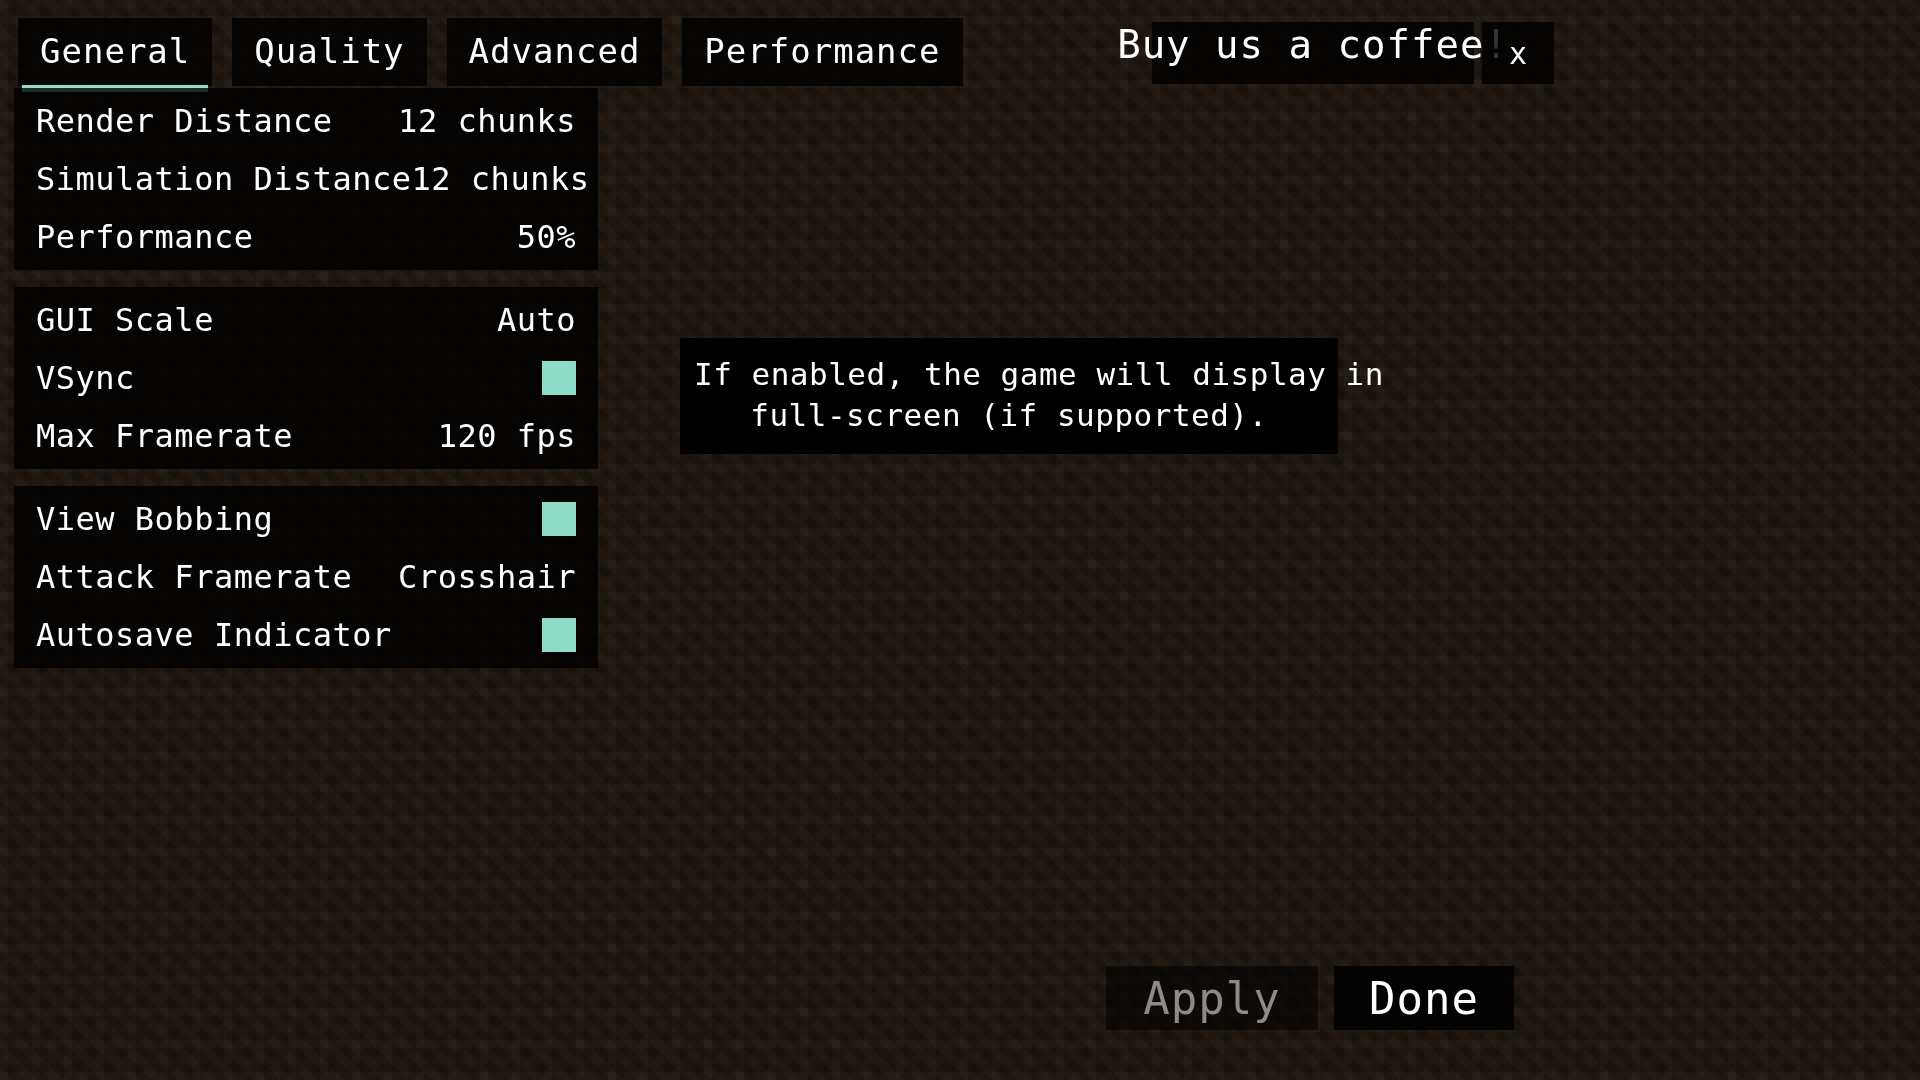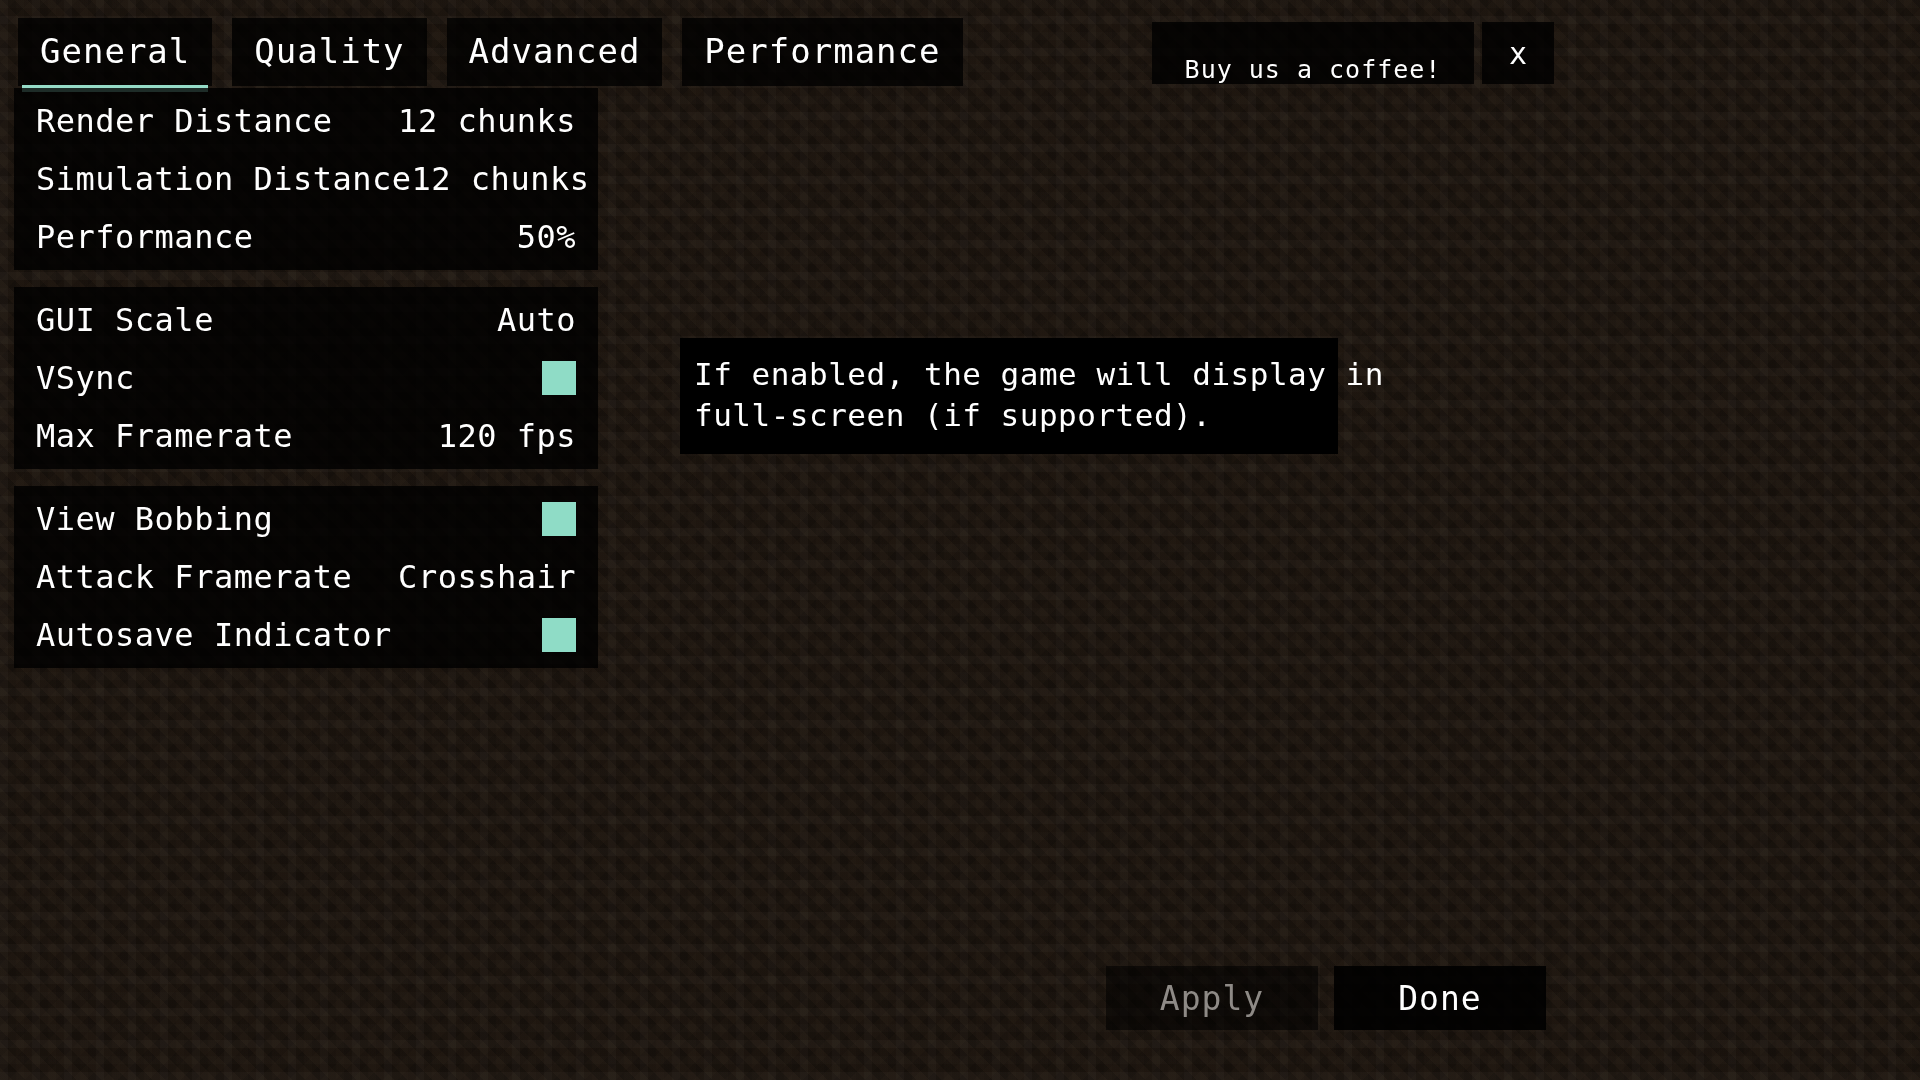--- a/index.html
+++ b/index.html
@@ -77,23 +77,23 @@
 
   
   .coffee-btn {
     position: absolute;
     top: 22px;
     left: 1152px;
     width: 322px;
     height: 62px;
     background: rgba(0,0,0,0.80);
     color: #ffffff;
-    font-size: 25px;
-    display: flex;
-    align-items: flex-end;
+    font-size: 39px;
+    display: flex;
+    align-items: flex-start;
     justify-content: center;
     letter-spacing: 1px;
     white-space: nowrap;
   }
   .close-btn {
     position: absolute;
     top: 22px;
     left: 1482px;
     width: 72px;
     height: 62px;
@@ -170,47 +170,48 @@
     background: #000000;
     padding: 16px 14px 18px 14px;
     box-sizing: border-box;
   }
   .tooltip-line {
     color: #ffffff;
     font-size: 31px;
     line-height: 41px;
     letter-spacing: 0.5px;
     white-space: nowrap;
+    text-align: center;
   }
 
   
   .footer {
     position: absolute;
     left: 1106px;
     top: 966px;
     display: flex;
     gap: 16px;
   }
   .btn {
     height: 64px;
     display: flex;
     align-items: center;
     justify-content: center;
-    font-size: 33px;
+    font-size: 44px;
     letter-spacing: 1px;
     background: rgba(0,0,0,0.72);
     color: #ffffff;
   }
   .btn.apply {
     width: 212px;
     background: rgba(0,0,0,0.55);
     color: #8e8a86;
   }
   .btn.done {
-    width: 212px;
+    width: 180px;
     background: rgba(0,0,0,0.88);
     color: #ffffff;
   }
 </style>
 </head>
 <body>
 
 <div id="root">
   <div id="layer">
 

